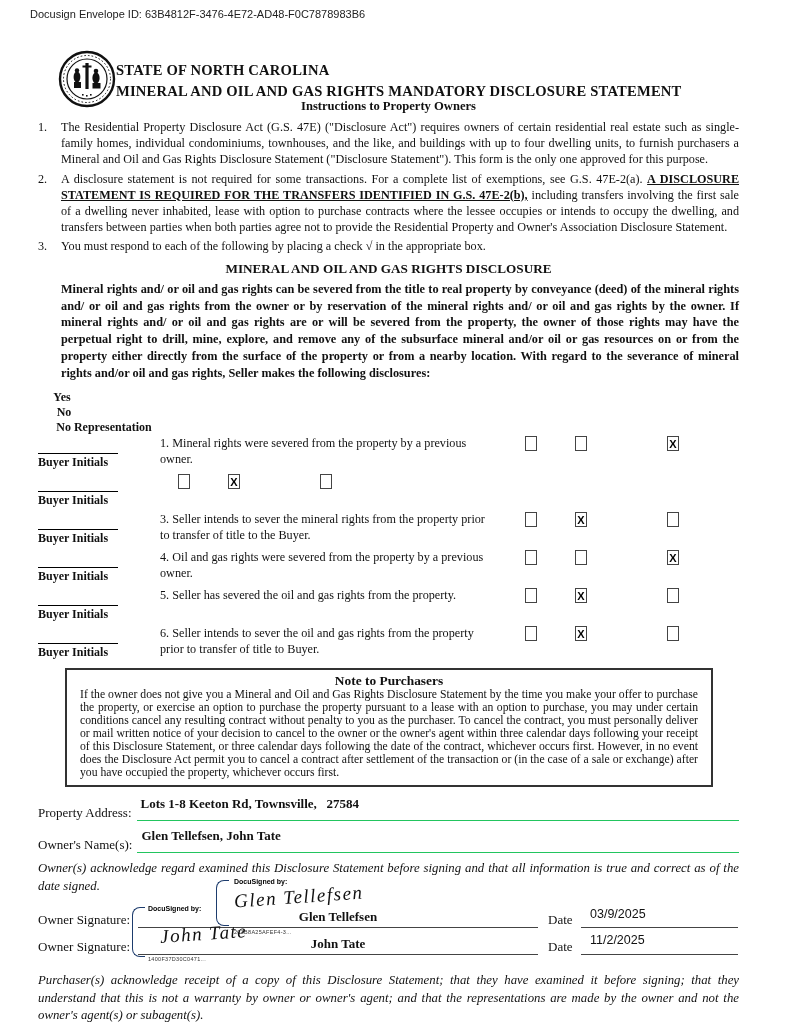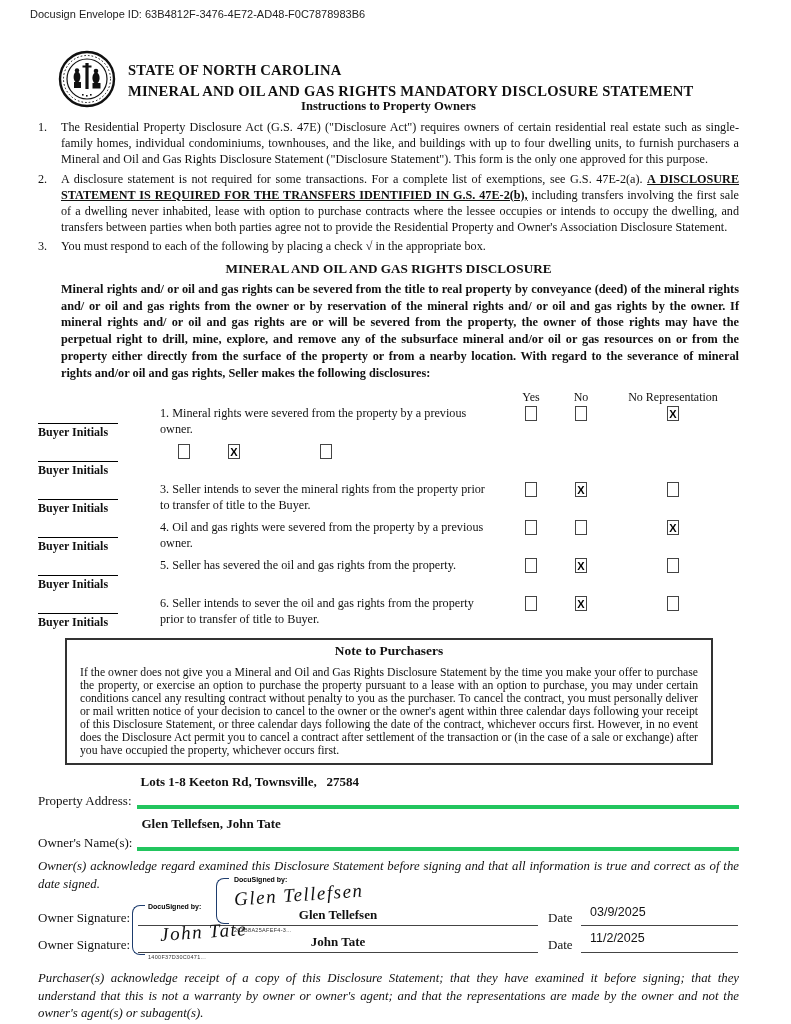--- a/index.html
+++ b/index.html
@@ -6,58 +6,58 @@
   body { background:#e8e8e8; }
   .page {
     position:relative; width:791px; height:1024px; margin:0 auto;
     background:#ffffff; font-family:"Liberation Serif", serif; color:#111;
     overflow:hidden;
   }
   .envelope-id {
     position:absolute; top:8px; left:30px;
     font-family:"Liberation Sans", sans-serif; font-size:11px; color:#222;
   }
-  .header { position:absolute; top:50px; left:58px; display:flex; gap:12px; align-items:center; }
+  .header { position:absolute; top:50px; left:58px; display:flex; align-items:center; }
   .titles { font-weight:bold; font-size:14.6px; line-height:21px; letter-spacing:.2px; }
   .content { position:absolute; top:99px; left:38px; width:701px; }
 
   .instr-heading { text-align:center; font-weight:bold; font-size:12.6px; margin-bottom:5px; }
   .li { display:flex; margin-bottom:3px; }
   .li .num { width:23px; font-size:12.2px; line-height:16.2px; }
   .li .li-text { flex:1; font-size:12.2px; line-height:16.2px; text-align:justify; }
   .emph { font-weight:bold; text-decoration:underline; }
 
   .disc-heading { text-align:center; font-weight:bold; font-size:13.2px; margin:6px 0 4px; }
   .disc-intro { margin-left:23px; font-weight:bold; font-size:12.3px; line-height:16.9px; text-align:justify; }
 
-  .cols-header { display:flex; margin-top:8px; font-weight:normal; font-size:12px; }
+  .cols-header { display:flex; margin-top:8px; font-weight:bold; font-size:12px;flex-direction:column; }
   .cols-header .sp { flex:1; }
   .cw-yes { width:48px; text-align:center; }
   .cw-no { width:52px; text-align:center; }
   .cw-norep { width:132px; text-align:center; }
 
   .drow { display:flex; margin-bottom:3px; }
   .c-init { width:122px; padding-top:9px; }
   .init-line { width:80px; border-bottom:1px solid #000; height:10px; }
   .init-label { font-weight:bold; font-size:12px; padding-top:1px; }
   .c-text { flex:1; font-weight:normal; font-size:12.2px; line-height:15.6px; padding-right:10px; padding-top:1px; }
   .c-box { display:flex; justify-content:center; align-items:flex-start; padding-top:1px; }
   .checkbox {
     width:12px; height:15px; border:1px solid #444; background:#fff;
     font-family:"Liberation Sans", sans-serif; font-weight:bold; font-size:11px;
     line-height:14px; text-align:center; color:#000;
   }
 
   .note-box { margin:8px 0 9px 27px; width:648px; border:2px solid #333; padding:3px 13px 6px; }
-  .note-title { text-align:center; font-weight:bold; font-size:13.4px; margin-bottom:8px; }
+  .note-title { text-align:center; font-weight:bold; font-size:13.4px; margin-bottom:0; }
   .note-body { font-size:11.7px; line-height:12.9px; text-align:justify; }
 
   .fieldrow { display:flex; align-items:flex-end; margin-top:7px; font-size:13px; }
   .fieldrow .flabel { white-space:nowrap; padding-right:5px; }
-  .fieldrow .fill { flex:1; border-bottom:4px solid #22c55e; font-weight:bold; white-space:pre; padding:0 0 15px 4px; min-height:17px; }
+  .fieldrow .fill { flex:1; border-bottom:1px solid #22c55e; font-weight:bold; white-space:pre; padding:0 0 8px 4px; min-height:17px; }
 
   .ack { margin-top:7px; font-style:italic; font-size:12.8px; line-height:17.5px; text-align:justify; }
 
   .sig-area { position:relative; height:66px; margin-top:4px; }
   .sig-label { position:absolute; font-size:13px; }
   .sig-line { position:absolute; border-bottom:1px solid #444; height:0; }
   .sig-printed { position:absolute; left:100px; width:400px; text-align:center; font-weight:bold; font-size:13px; }
   .date-value { position:absolute; font-family:"Liberation Sans", sans-serif; font-size:12.5px; }
   .ds-label { position:absolute; font-family:"Liberation Sans", sans-serif; font-weight:bold; font-size:7px; color:#000; }
   .ds-script { position:absolute; font-style:italic; font-size:19px; letter-spacing:1.5px; transform:rotate(-4deg); white-space:nowrap; }

